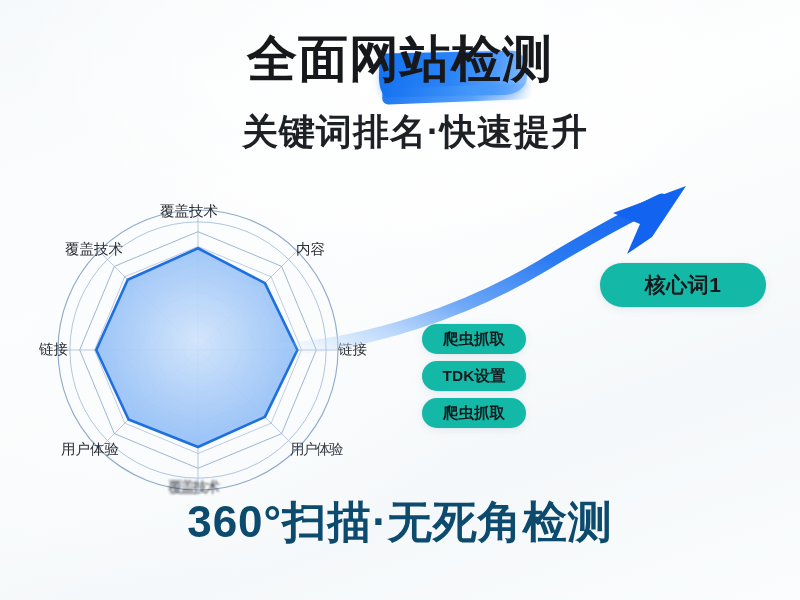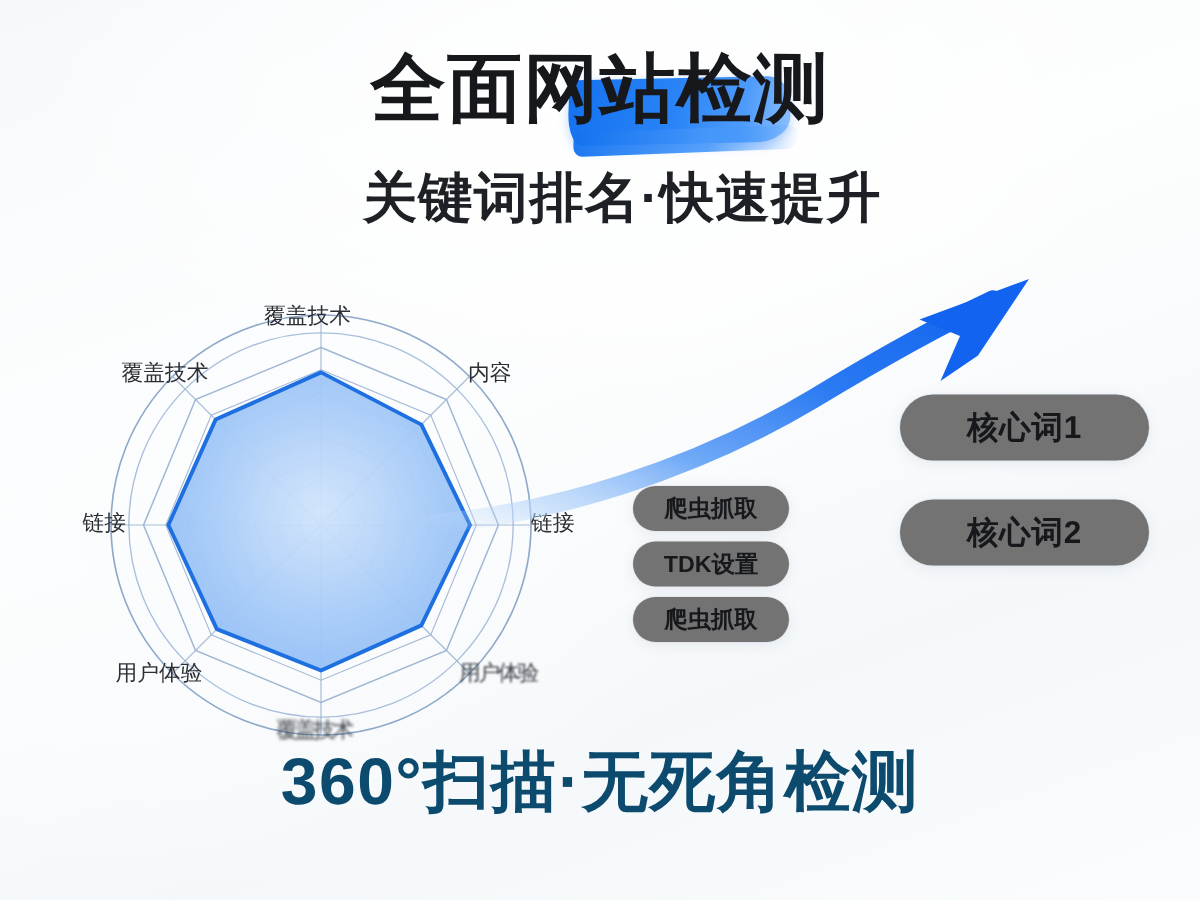--- a/index.html
+++ b/index.html
@@ -91,21 +91,21 @@
     font-size: 44px;
     line-height: 1;
     font-weight: 700;
     color: #0c4a6e;
     letter-spacing: 1px;
   }
 
   
   #radar-block {
     position: absolute;
-    left: 34px; top: 190px;
+    left: 18px; top: 190px;
     width: 360px; height: 320px;
   }
   #radar-svg { display: block; }
 
   .radar-label {
     position: absolute;
     font-size: 14.5px;
     font-weight: 500;
     color: #2b2f35;
     white-space: nowrap;
@@ -129,21 +129,21 @@
     width: 430px; height: 190px;
     pointer-events: none;
   }
 
   
   .pill {
     position: absolute;
     display: flex;
     align-items: center;
     justify-content: center;
-    background: #737373;
+    background: #14b8a6;
     border-radius: 999px;
     color: #16181c;
     white-space: nowrap;
     box-shadow: 0 2px 9px rgba(110,130,160,0.13), 0 0 0 0.5px rgba(200,212,226,0.30);
   }
   .pill-small {
     font-size: 15.5px;
     font-weight: 600;
     width: 104px;
     height: 30px;
@@ -245,19 +245,16 @@
   <div class="pill pill-small" id="pill-tdk">
     <span>TDK设置</span>
   </div>
   <div class="pill pill-small" id="pill-link">
     <span>爬虫抓取</span>
   </div>
 
   <div class="pill pill-large" id="pill-kw1">
     <span>核心词1</span>
   </div>
-  <div class="pill pill-large" id="pill-kw2">
-    <span>核心词2</span>
-  </div>
 
   <div class="bottom-title">360°扫描·无死角检测</div>
 
 </div>
 
 </body></html>

